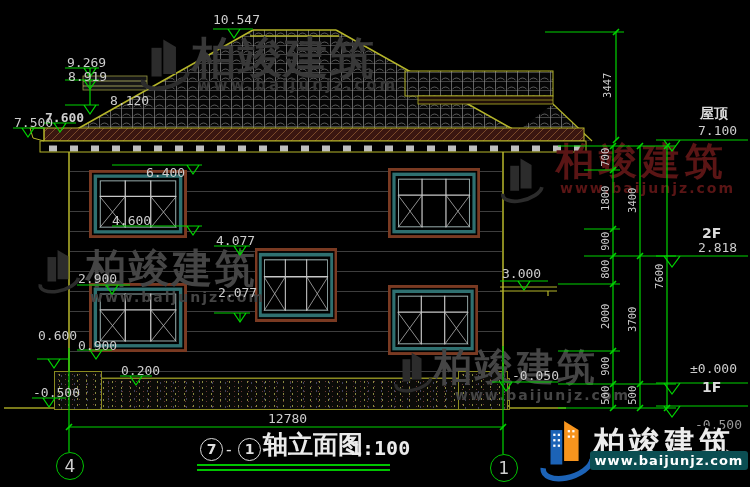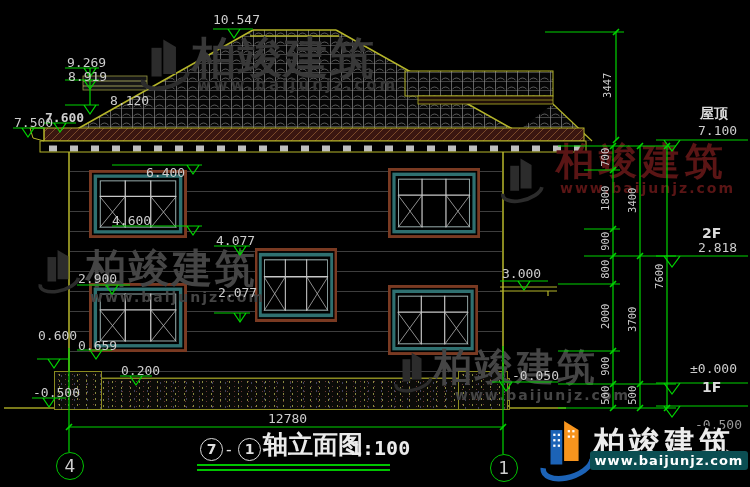--- a/index.html
+++ b/index.html
@@ -238,21 +238,21 @@
   <div class="t" style="left:67px;top:56px;">9.269</div>
   <div class="t" style="left:68px;top:70px;">8.919</div>
   <div class="t" style="left:73px;top:94px;margin-left:37px;">8.120</div>
   <div class="t" style="left:45px;top:111px;font-weight:bold;">7.600</div>
   <div class="t" style="left:14px;top:116px;">7.500</div>
   <div class="t" style="left:113px;top:166px;margin-left:33px;">6.400</div>
   <div class="t" style="left:112px;top:214px;">4.600</div>
   <div class="t" style="left:216px;top:234px;">4.077</div>
   <div class="t" style="left:78px;top:272px;">2.900</div>
   <div class="t" style="left:218px;top:286px;">2.077</div>
-  <div class="t" style="left:78px;top:339px;">0.659</div>
+  <div class="t" style="left:78px;top:339px;">0.900</div>
   <div class="t" style="left:38px;top:329px;">0.600</div>
   <div class="t" style="left:121px;top:364px;">0.200</div>
   <div class="t" style="left:33px;top:386px;">-0.500</div>
   <div class="t" style="left:502px;top:267px;">3.000</div>
   <div class="t" style="left:512px;top:369px;">-0.050</div>
   <div class="t" style="left:695px;top:418px;color:#9a9a9a;">-0.500</div>
 
   <div class="t flab cjk" style="left:700px;top:106px;">屋顶</div>
   <div class="t fval" style="left:698px;top:124px;">7.100</div>
   <div class="t flab" style="left:702px;top:226px;">2F</div>

